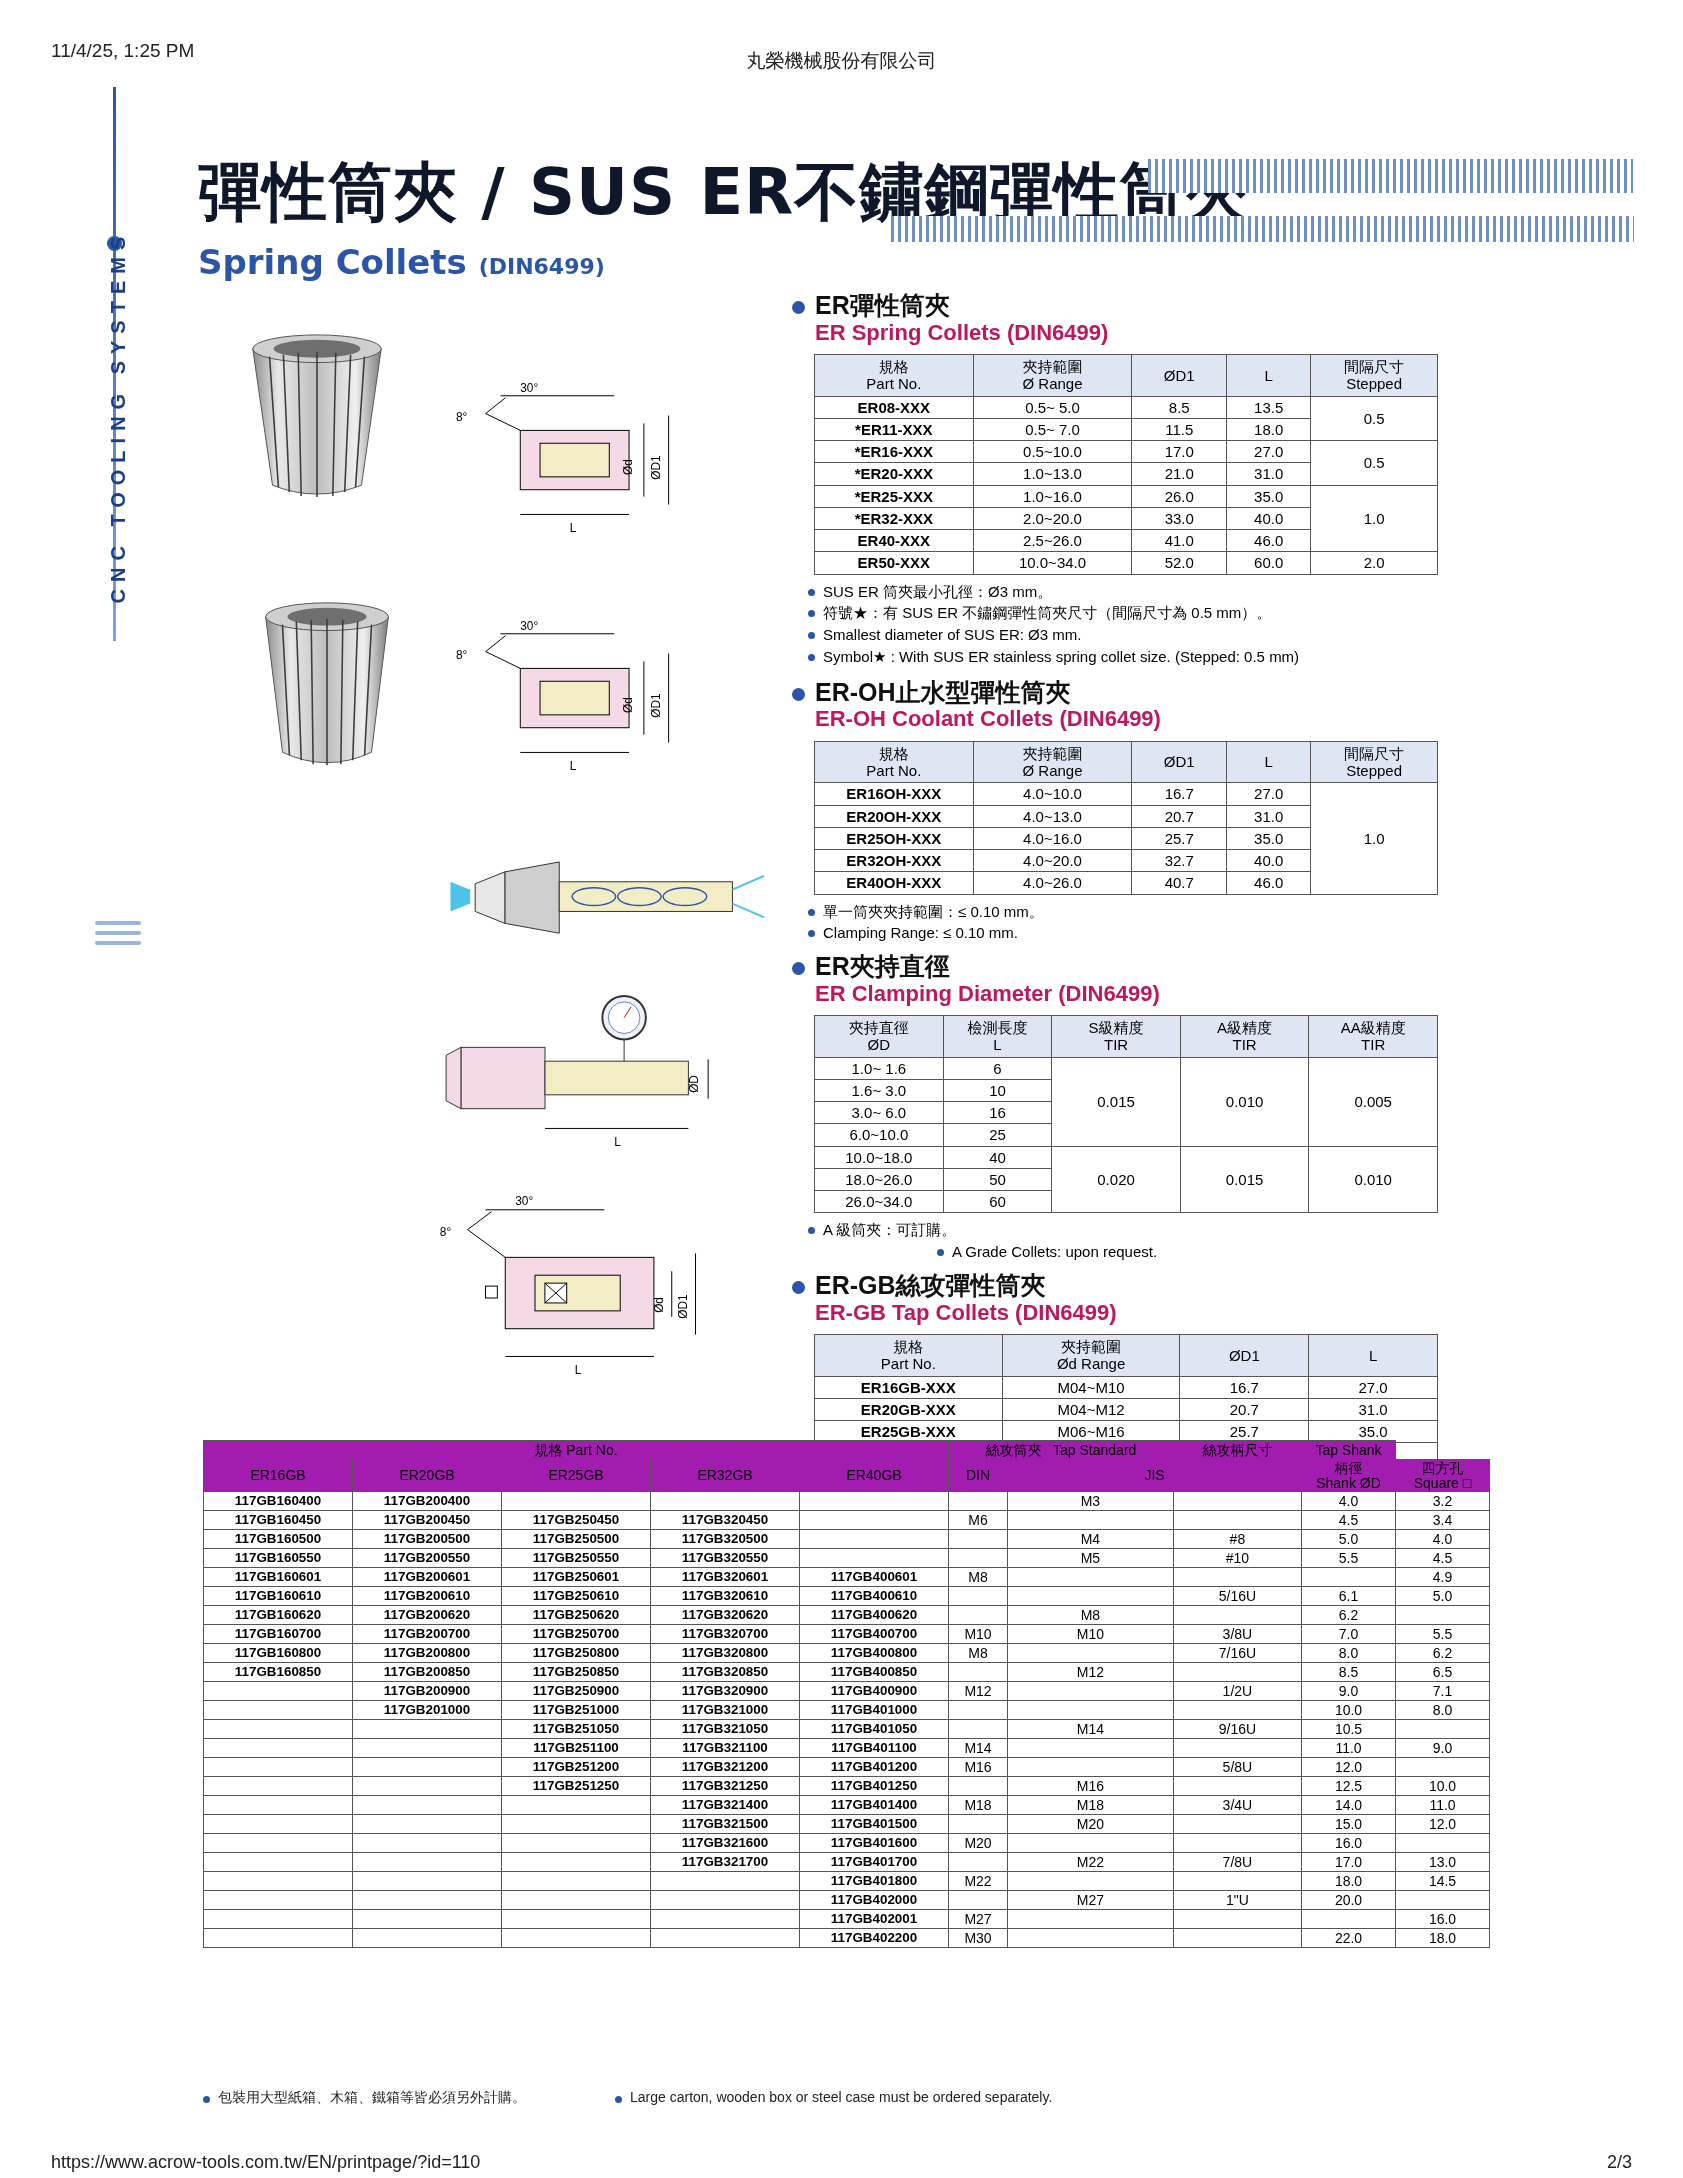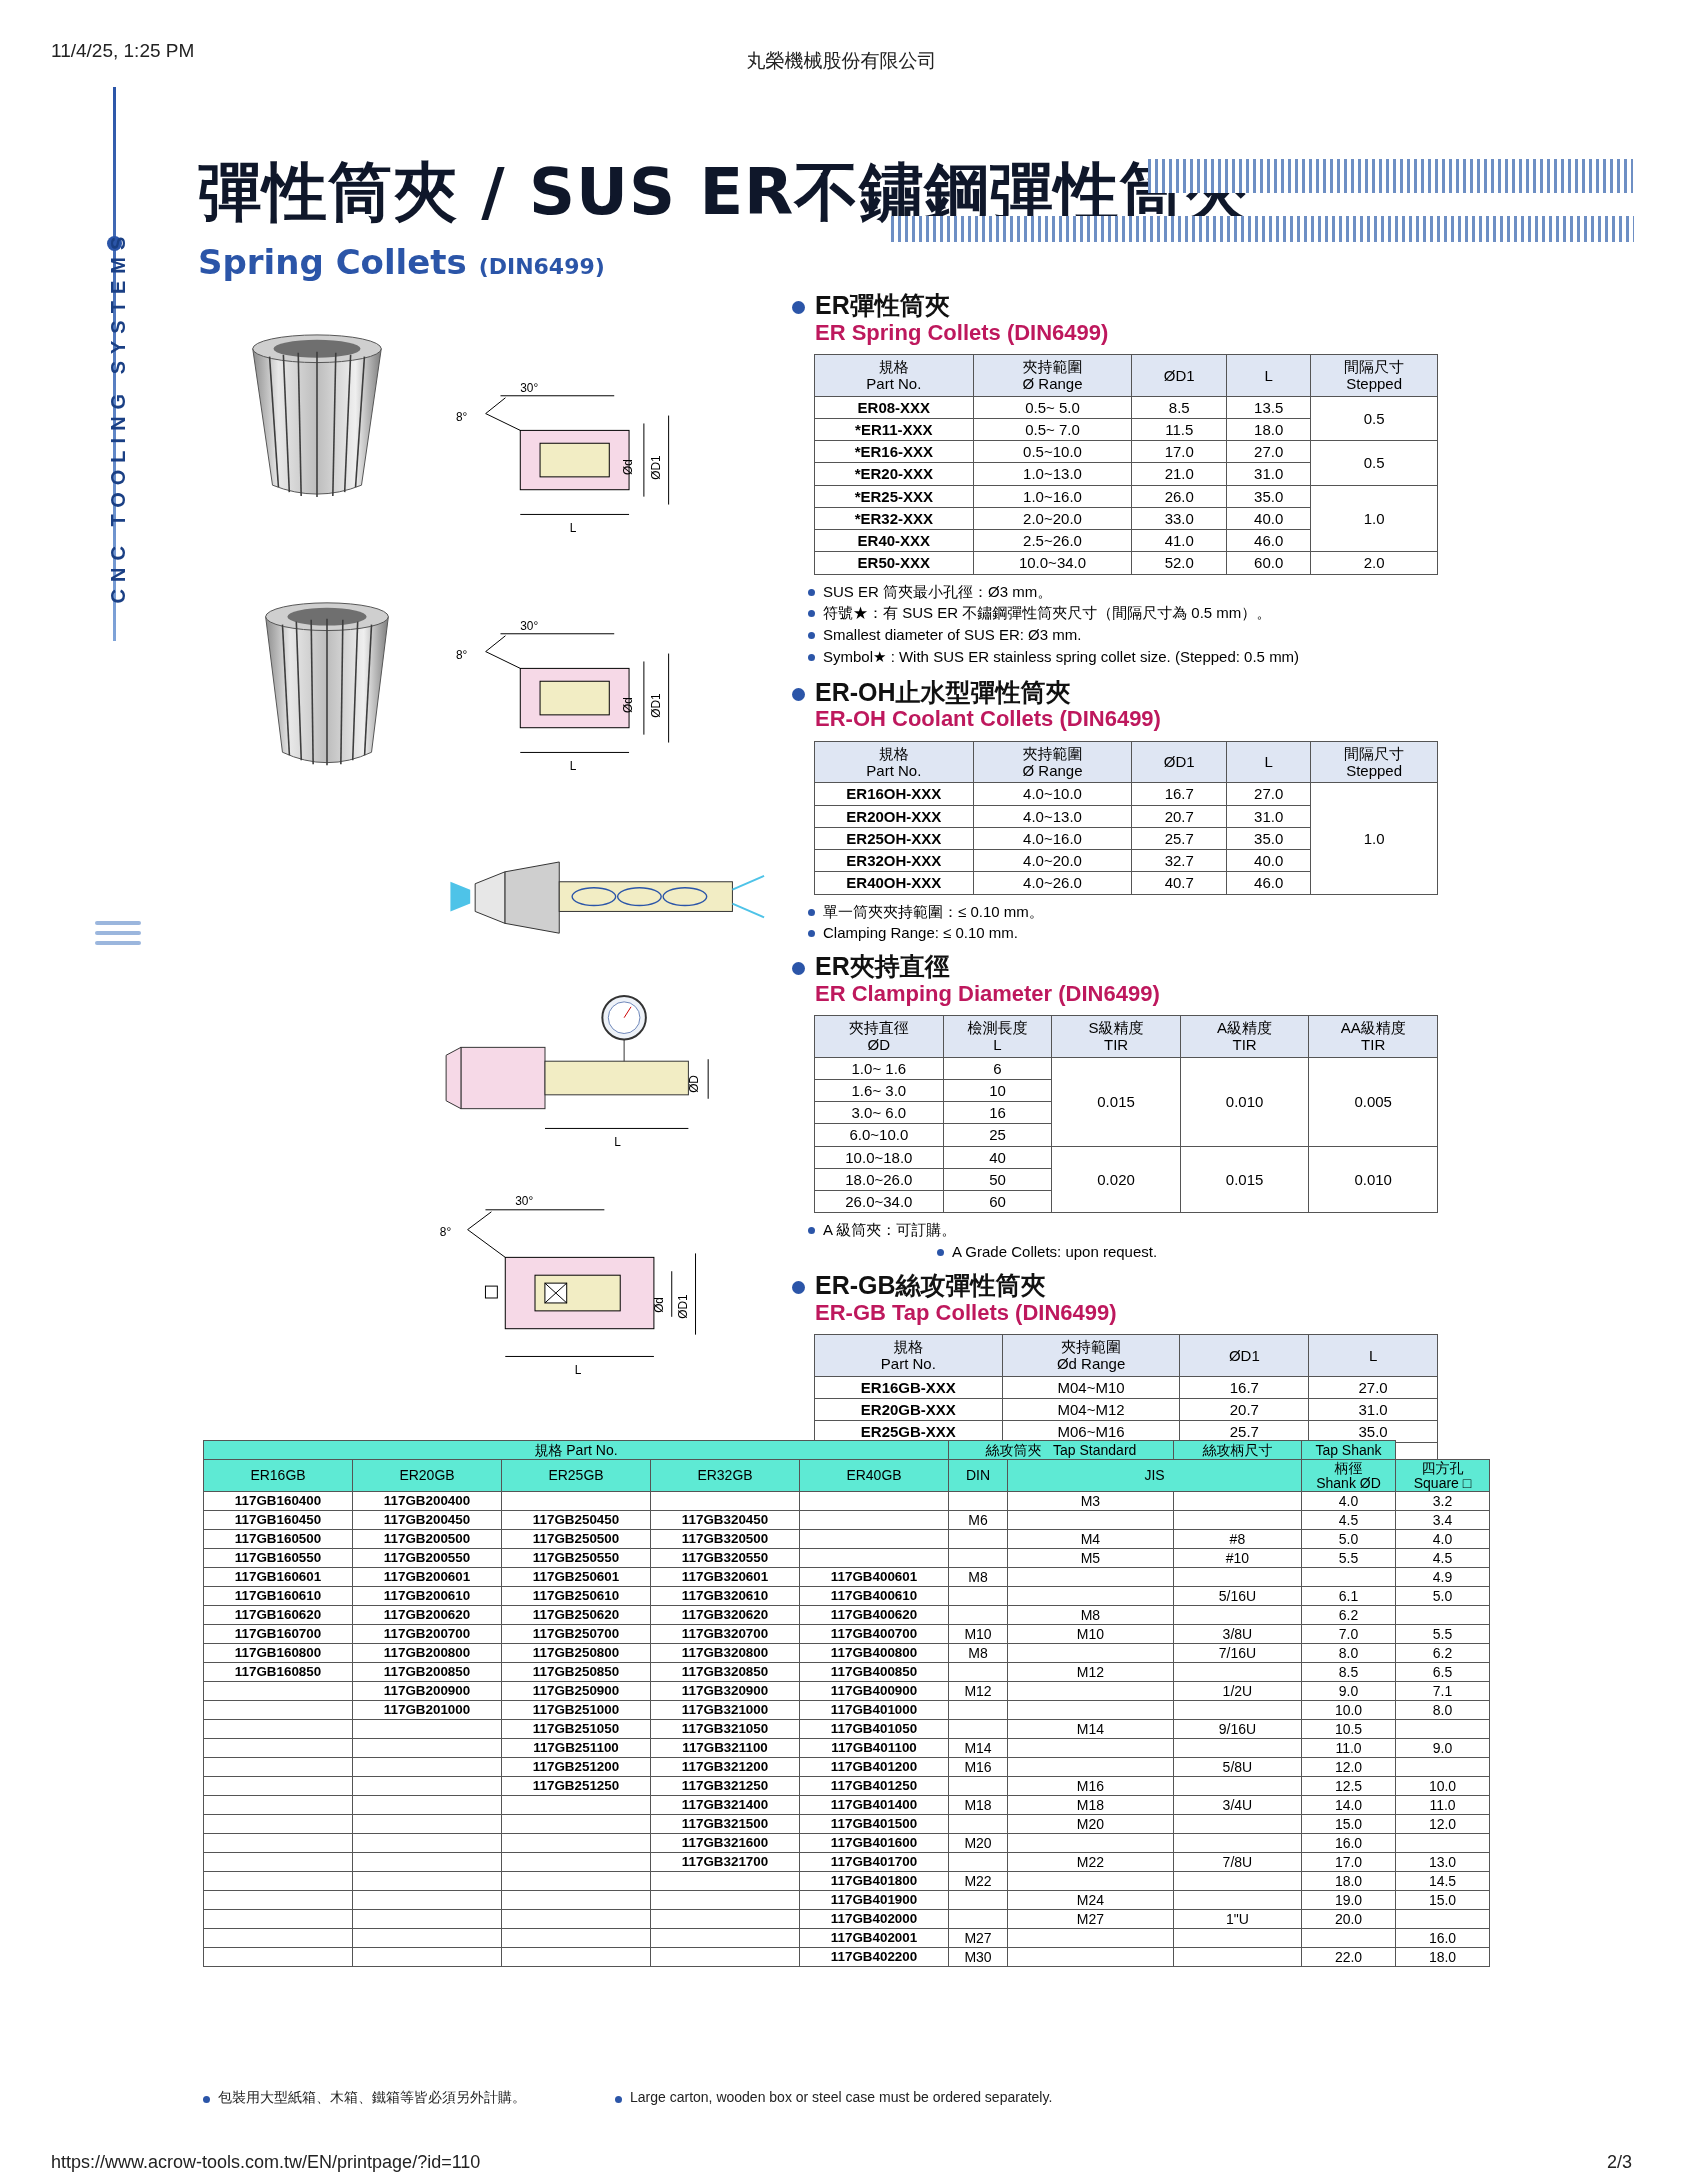--- a/index.html
+++ b/index.html
@@ -104,21 +104,21 @@
   }
   .notes-2col { display:flex;flex-direction:column; }
   .notes-2col > div { display:flex; align-items:flex-start;}
 
   
   .gb-wrap { position:absolute; left:203px; top:1440px; width:1287px; }
   table.gb { border-collapse:collapse; width:1287px; font-size:14px; }
   table.gb th, table.gb td {
     border:1px solid #555; text-align:center; padding:1px 2px; height:19px; line-height:1.05;
   }
-  table.gb th { background:#5eead4; font-weight:normal; }
+  table.gb th { background:#a21caf; font-weight:normal; }
   table.gb td.pn { font-weight:bold; font-size:13.4px; }
   .bottom-note {
     position:absolute; left:203px; top:2089px; width:1287px; font-size:14px; color:#222;
     display:flex;
   }
   .bottom-note .dot2 { width:7px;height:7px;border-radius:50%;background:#2b55a8;margin:7px 8px 0 0;flex:none;}
   .bottom-note .c2 { margin-left:89px; display:flex;}
 
   
   svg { display:block; }
@@ -891,32 +891,20 @@
           <td></td>
           <td></td>
           <td>18.0</td>
           <td>14.5</td>
         </tr>
         <tr>
           <td class="pn"></td>
           <td class="pn"></td>
           <td class="pn"></td>
           <td class="pn"></td>
-          <td class="pn">117GB401900</td>
-          <td></td>
-          <td>M24</td>
-          <td></td>
-          <td>19.0</td>
-          <td>15.0</td>
-        </tr>
-        <tr>
-          <td class="pn"></td>
-          <td class="pn"></td>
-          <td class="pn"></td>
-          <td class="pn"></td>
           <td class="pn">117GB402000</td>
           <td></td>
           <td>M27</td>
           <td>1"U</td>
           <td>20.0</td>
           <td></td>
         </tr>
         <tr>
           <td class="pn"></td>
           <td class="pn"></td>

